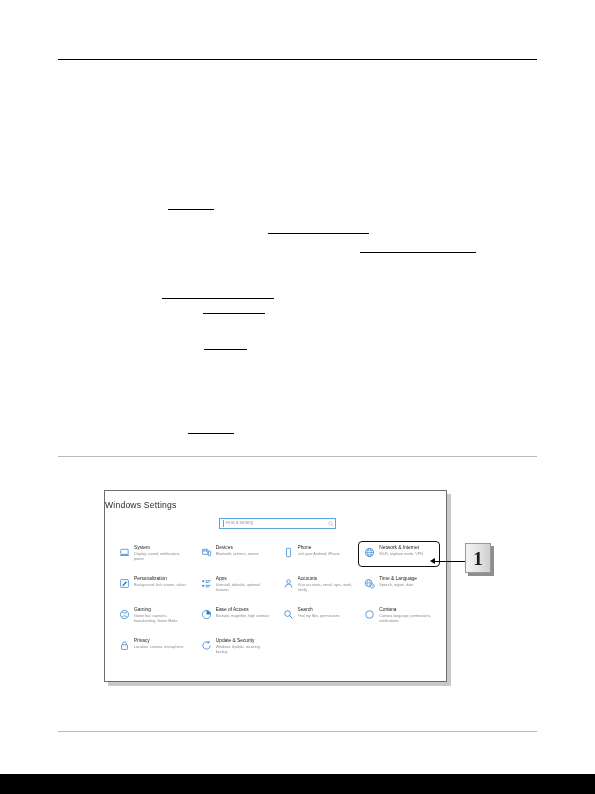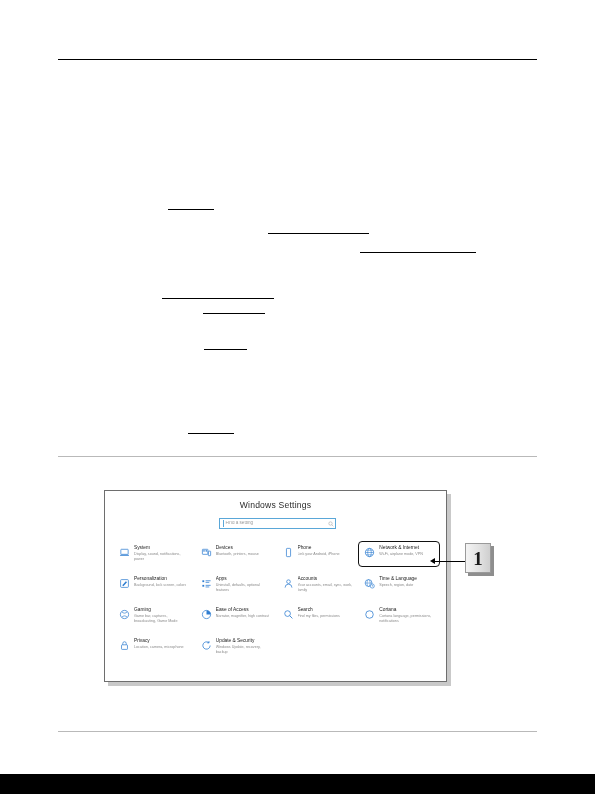--- a/index.html
+++ b/index.html
@@ -69,21 +69,21 @@
     background: #ffffff;
     border: 1px solid #6e6e6e;
     box-sizing: border-box;
   }
 
   .settings-title {
     position: absolute;
     top: 9px;
     left: 0;
     width: 100%;
-    text-align: center;
+    text-align: left;
     font-size: 8.6px;
     color: #2b2b2b;
     letter-spacing: .2px;
   }
 
   .search-box {
     position: absolute;
     top: 27px;
     left: 114px;
     width: 117px;

